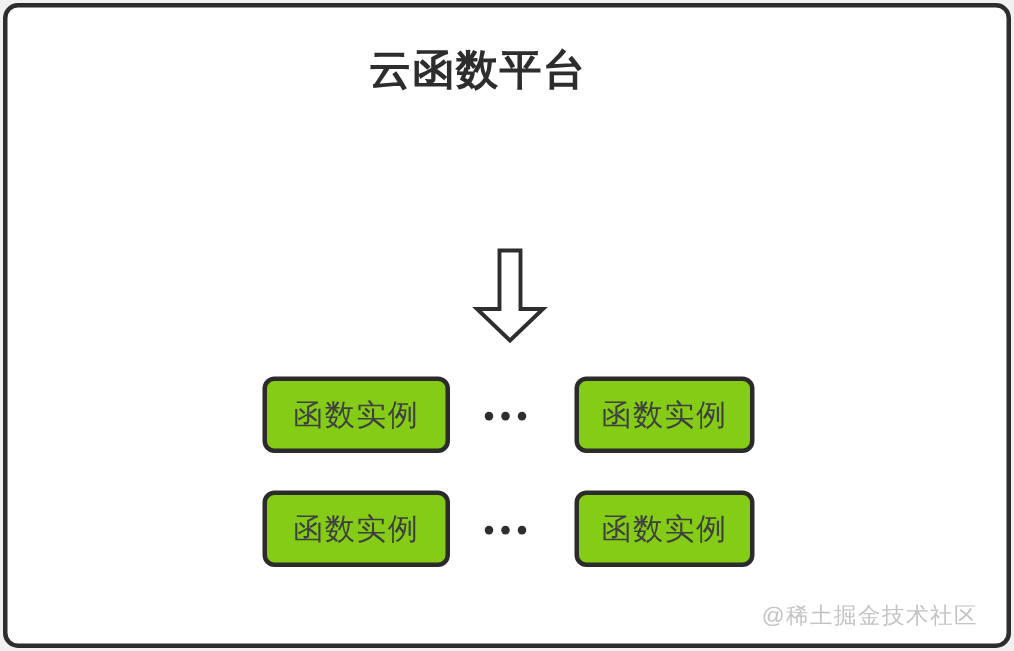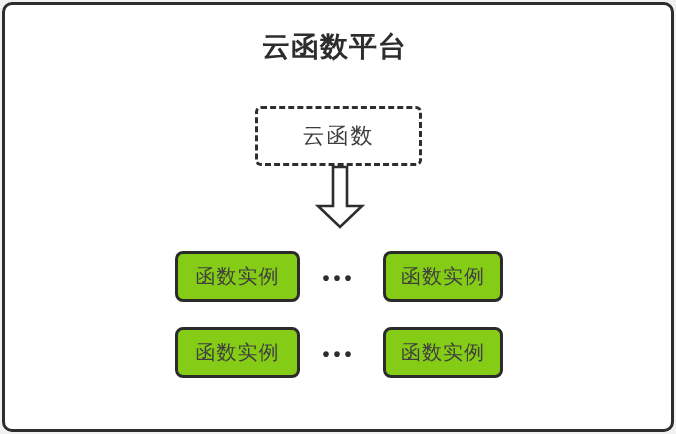--- a/index.html
+++ b/index.html
@@ -17,21 +17,21 @@
   .frame {
     position: absolute;
     left: 2px; top: 2px;
     width: 672px; height: 430px;
     background: #ffffff;
     border: 3px solid #2d2d2d;
     border-radius: 10px;
   }
   .title {
     position: absolute;
-    left: 16px; top: 28px;
+    left: 0; top: 28px;
     width: 637px;
     text-align: center;
     font-size: 28px;
     font-weight: bold;
     letter-spacing: 1px;
     color: #2d2d2d;
   }
   .cloud-box {
     position: absolute;
     left: 255px; top: 106px;
@@ -91,23 +91,20 @@
 </style>
 </head>
 <body>
 
 <div class="stage">
 
   <div class="frame"></div>
 
   <div class="title">云函数平台</div>
 
-  <div class="cloud-box">
-    <span>云函数</span>
-  </div>
 
   <svg class="arrow-svg" viewBox="0 0 56 66" aria-hidden="true">
     <polygon points="21,2 35,2 35,41 50,41 28,62 6,41 21,41" fill="#ffffff" stroke="#2e2e2e" stroke-width="2.6" stroke-linejoin="miter"></polygon>
   </svg>
 
   <div class="inst-box inst-r1 inst-left">
     <span>函数实例</span>
   </div>
 
   <div class="dots dots-r1">•••</div>
@@ -119,14 +116,15 @@
   <div class="inst-box inst-r2 inst-left">
     <span>函数实例</span>
   </div>
 
   <div class="dots dots-r2">•••</div>
 
   <div class="inst-box inst-r2 inst-right">
     <span>函数实例</span>
   </div>
 
+  <div class="watermark">@稀土掘金技术社区</div>
 
 </div>
 
 </body></html>

